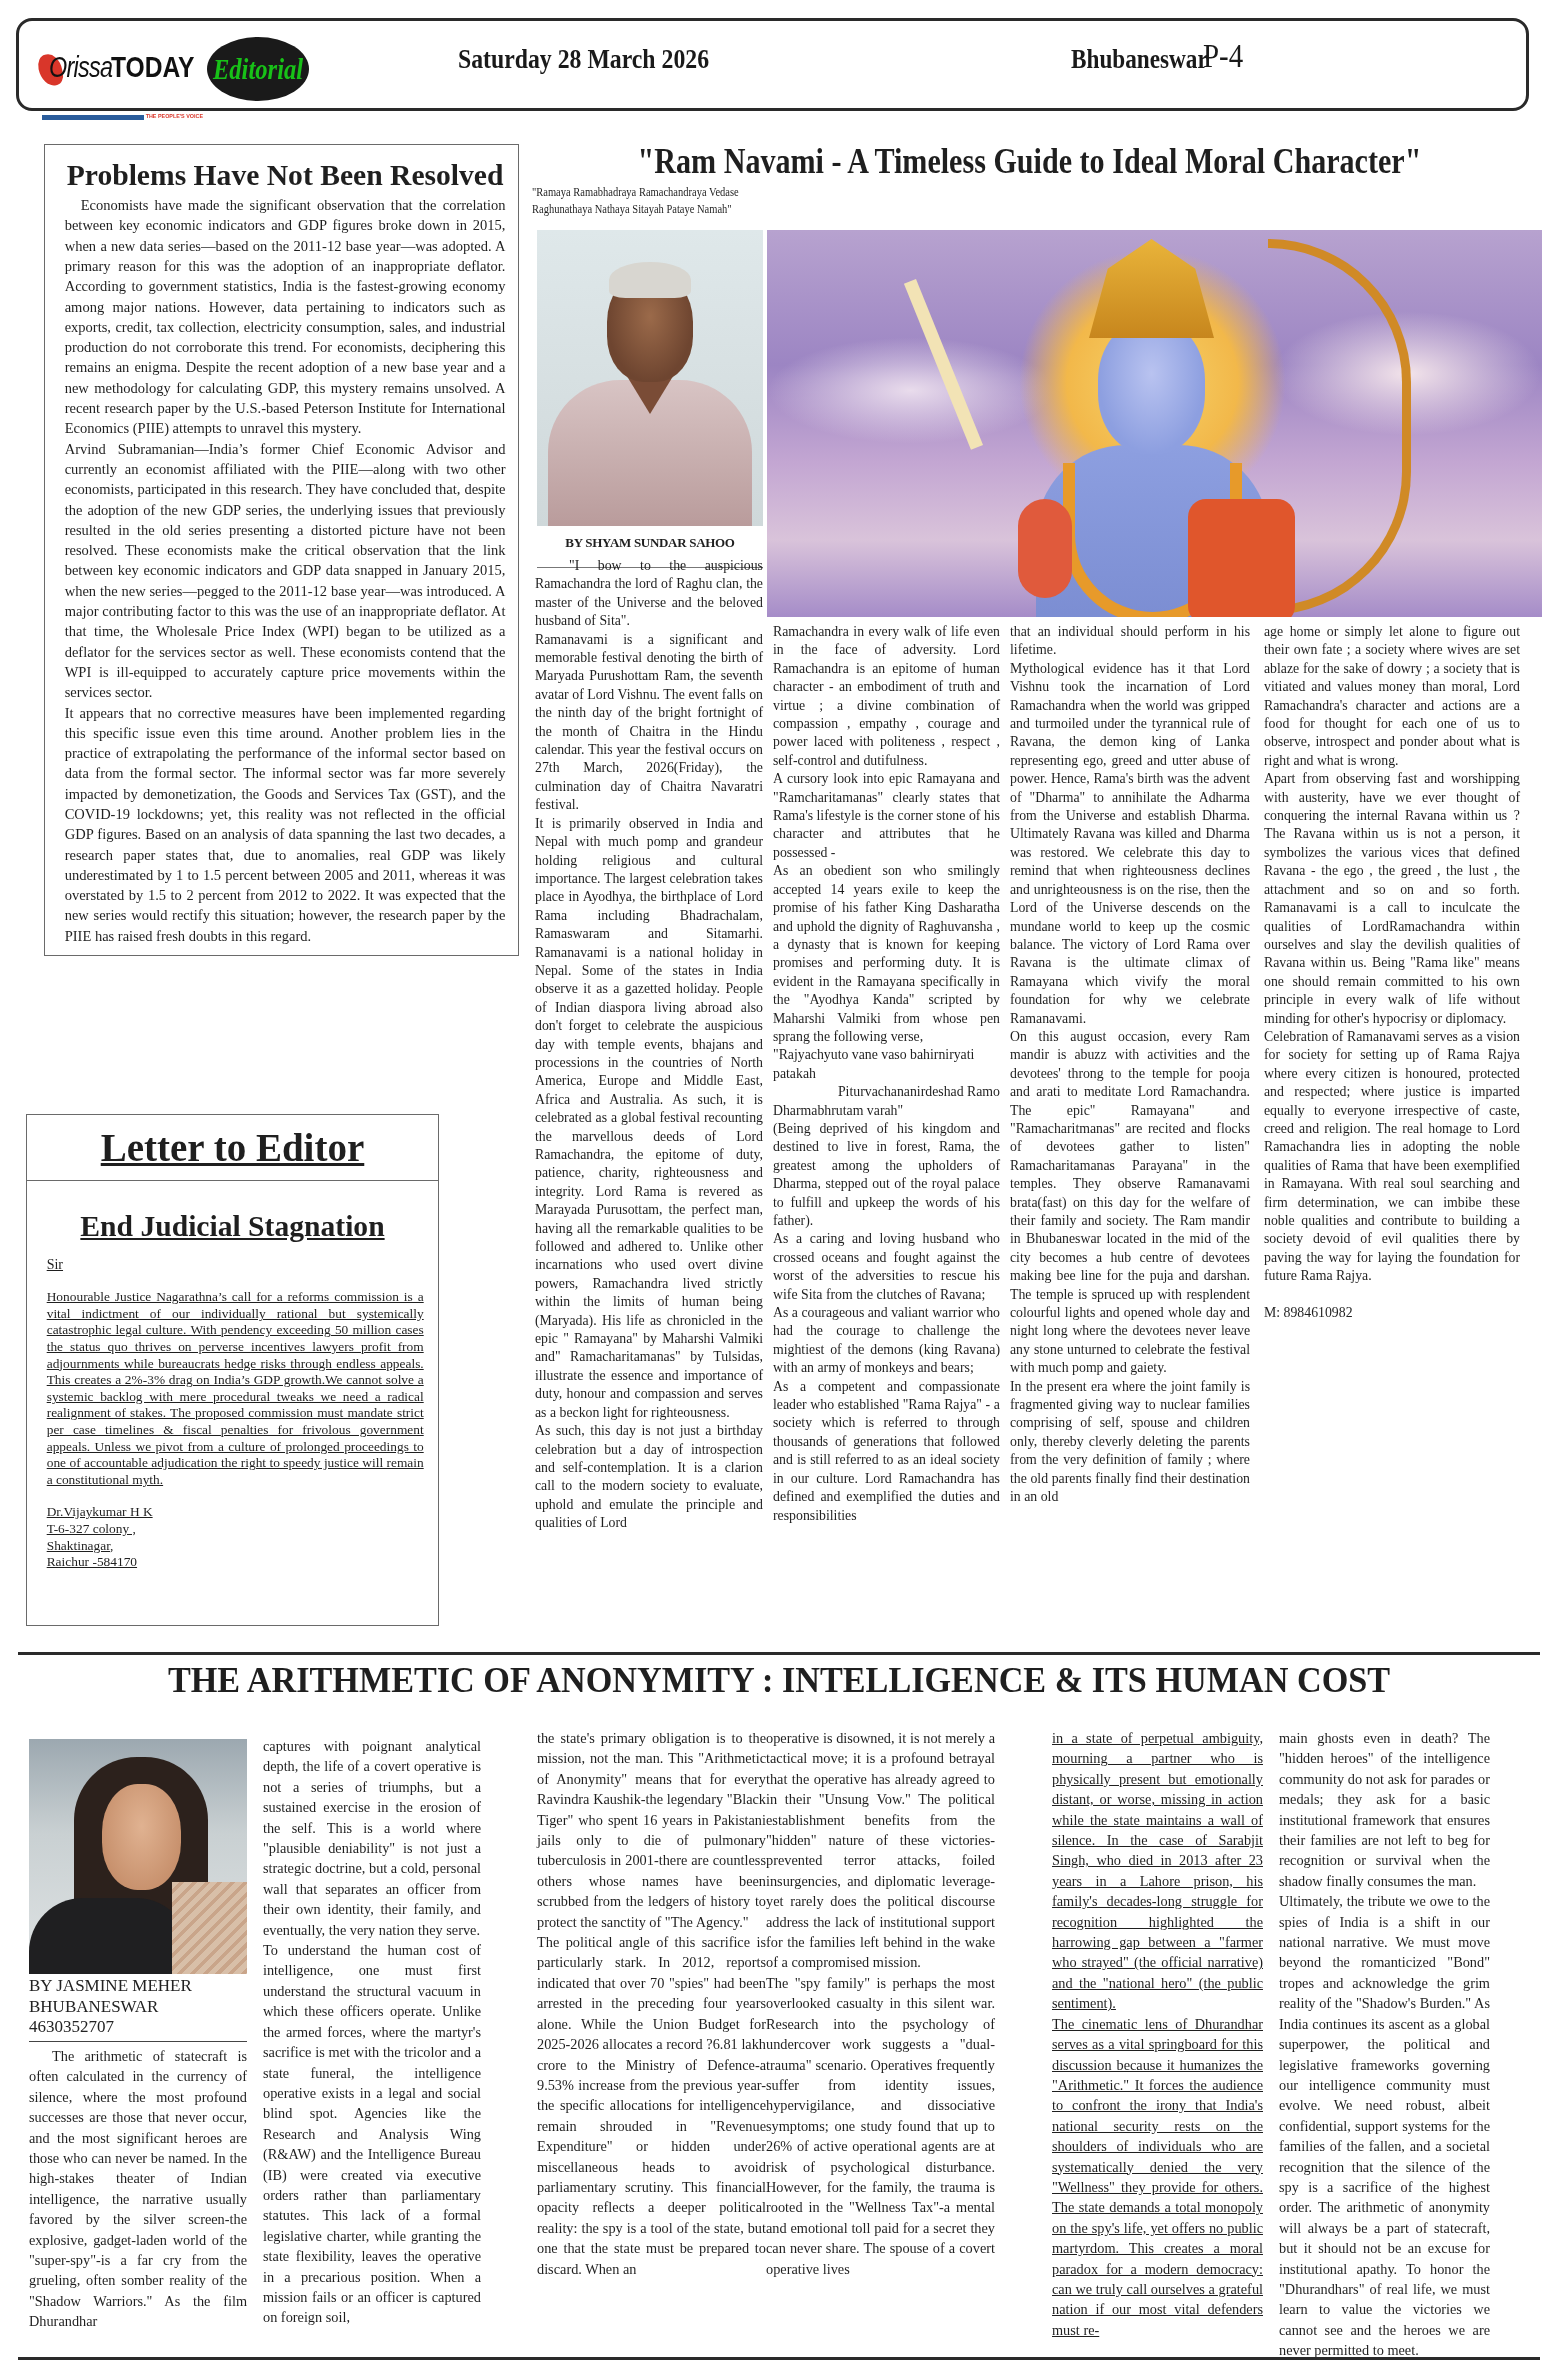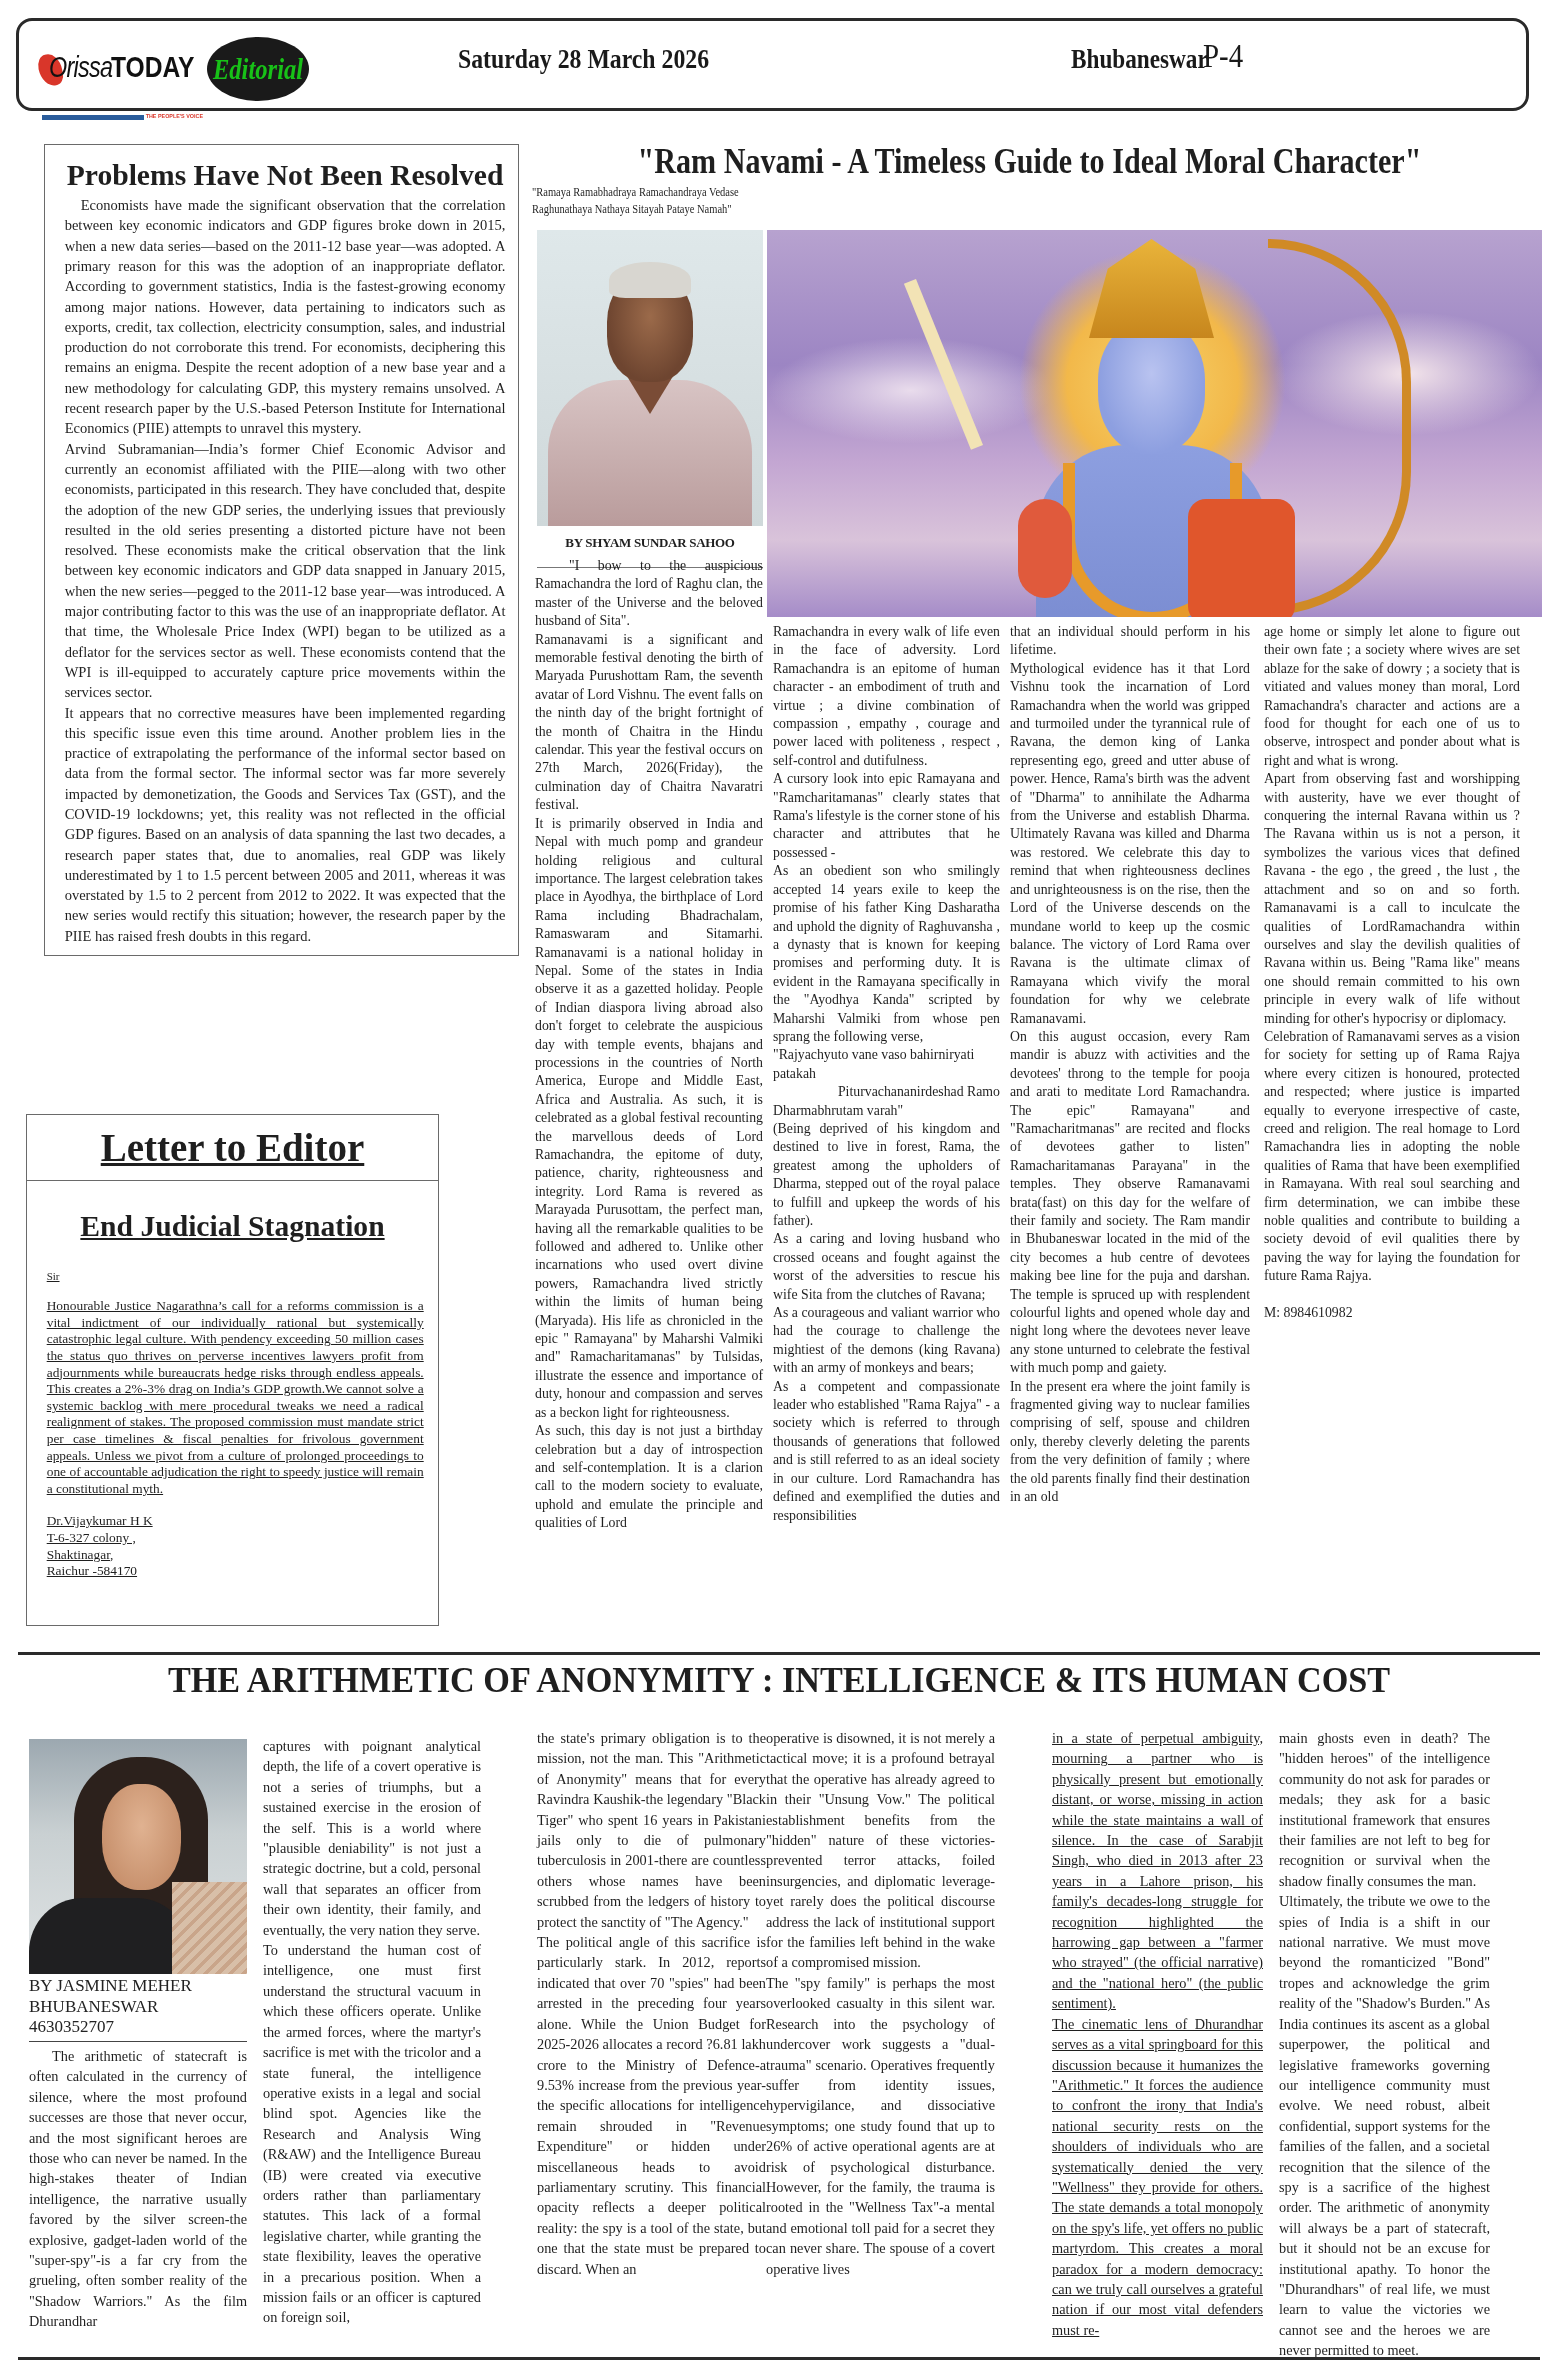--- a/index.html
+++ b/index.html
@@ -28,21 +28,21 @@
   .box-problems h2 { font-size: 29.6px; font-weight: bold; text-align: center; line-height: 34px; margin-bottom: 3.6px; white-space: nowrap; }
   .box-problems .body-text { font-size: 14.5px; line-height: 20.3px; }
   .indent { text-indent: 16px; }
 
   
   .box-letter { position: absolute; left: 26px; top: 1114px; width: 413px; height: 512px; border: 1.8px solid #6a6a6a; text-decoration: underline; }
   .letter-heading { height: 66px; border-bottom: 1.8px solid #6a6a6a; text-align: center; font-size: 39px; font-weight: bold; line-height: 66px; }
   .letter-title { text-align: center; font-size: 29.6px; font-weight: bold; margin-top: 27px; line-height: 36px; }
   .letter-inner { padding: 7.2px 14.3px 0 19.7px; }
   .letter-inner .body-text { font-size: 13.4px; line-height: 16.6px; }
-  .letter-sal { font-size: 11px; margin-top: 19px; margin-bottom: 16px; }
+  .letter-sal { font-size: 14px; margin-top: 6px; margin-bottom: 16px; }
   .letter-sig { font-size: 13.4px; line-height: 16.6px; margin-top: 16px; }
 
   
   .ram-title { position: absolute; left: 528px; top: 141px; width: 1003px; text-align: center; font-size: 35px; font-weight: bold; line-height: 41px; transform: scaleX(0.86); transform-origin: center; white-space: nowrap; }
   .ram-shloka { position: absolute; left: 532px; top: 184px; font-size: 12.5px; line-height: 17px; transform: scaleX(0.84); transform-origin: left; }
   .author-photo { position: absolute; left: 537px; top: 230px; width: 226px; height: 296px; background: linear-gradient(180deg, #dfe8ea 0%, #cfd8da 100%); overflow: hidden; }
   .author-photo .face { position: absolute; left: 70px; top: 43px; width: 86px; height: 109px; background: radial-gradient(ellipse at 50% 40%, #9b6a4a 0%, #6e4530 70%); border-radius: 45% 45% 42% 42%; }
   .author-photo .hair { position: absolute; left: 72px; top: 32px; width: 82px; height: 36px; background: #d8d6d0; border-radius: 50% 50% 20% 20%; }
   .author-photo .shirt { position: absolute; left: 10.7px; top: 150px; width: 204px; height: 152px; background: linear-gradient(180deg, #d8c4c4 0%, #b89a9a 100%); border-radius: 72px 72px 0 0; }
   .author-photo .collar { position: absolute; left: 88px; top: 143px; width: 50px; height: 41px; background: #7a4c36; clip-path: polygon(0 0, 100% 0, 50% 100%); }

